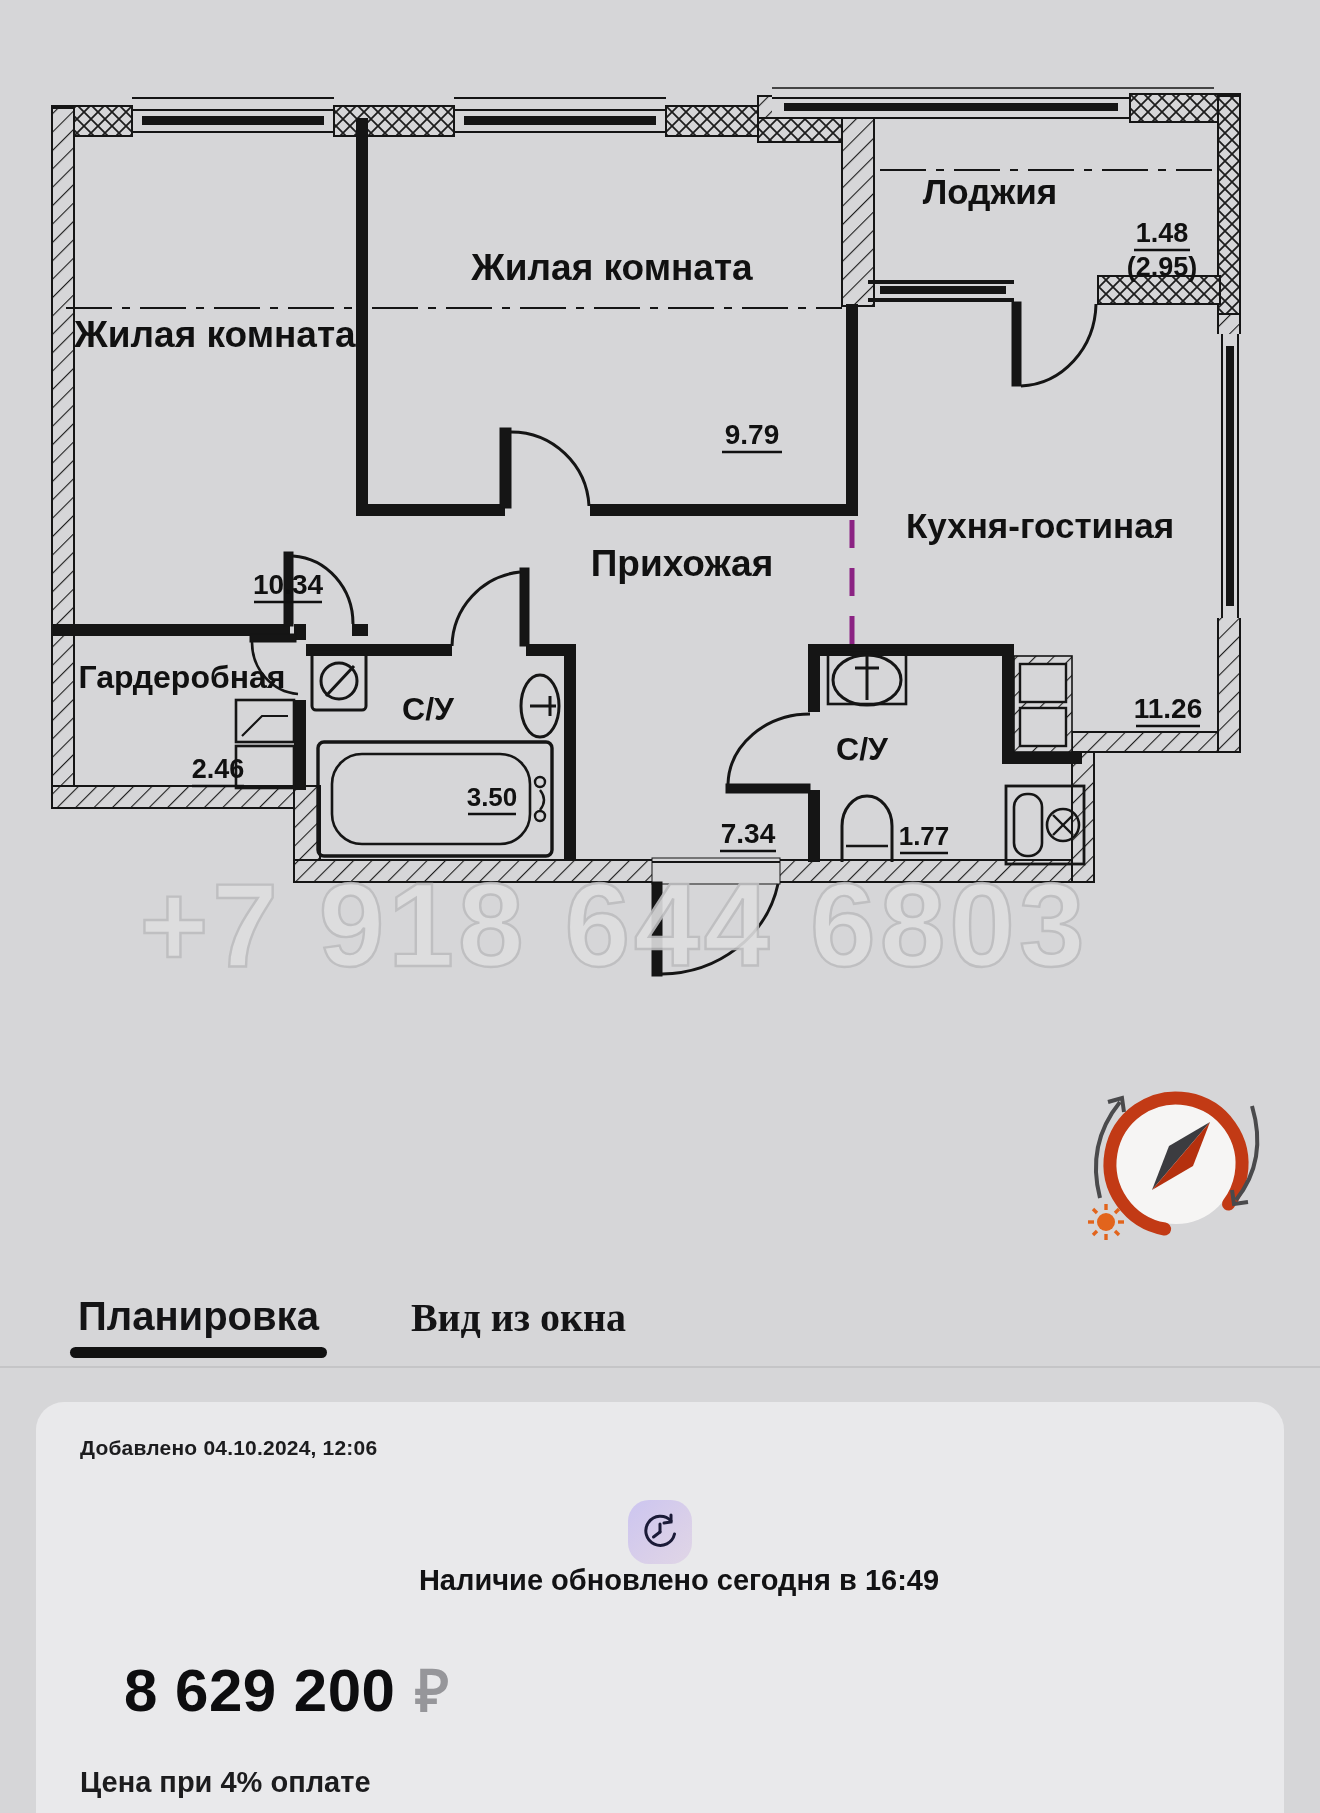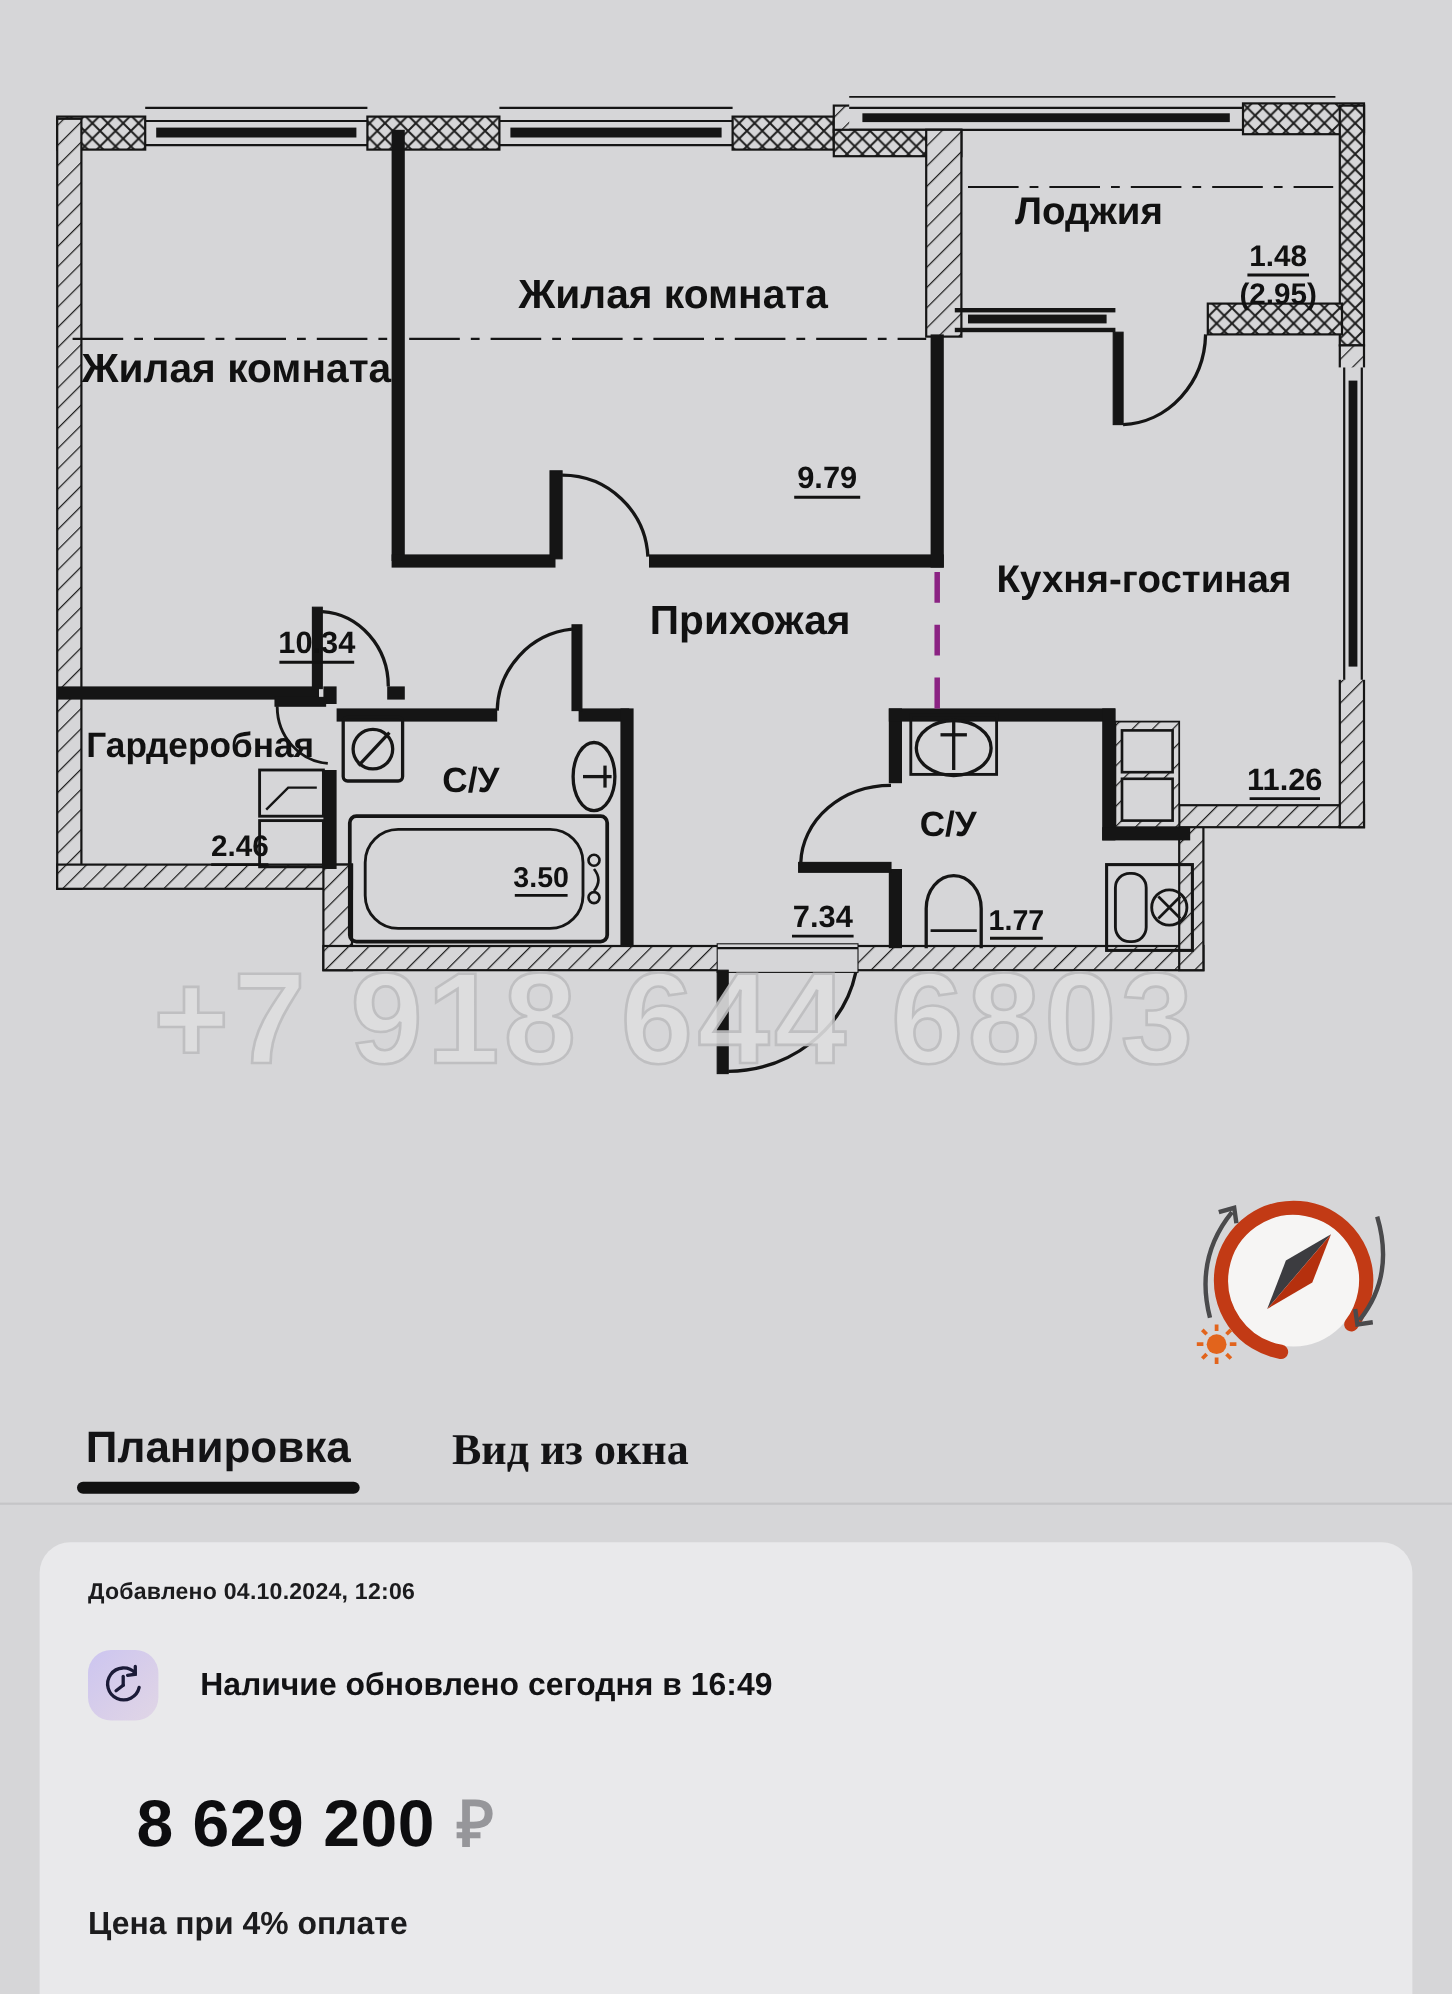--- a/index.html
+++ b/index.html
@@ -34,21 +34,21 @@
   .tab-with-icon{display:flex;align-items:flex-start;margin-left:104px;}
   .expand-ic{width:46px;height:46px;margin-top:10px;margin-right:14px;}
 
   
   .card{
     position:absolute;left:36px;top:1402px;width:1248px;height:440px;
     background:#e9e9eb;border-radius:28px 28px 0 0;
     box-sizing:border-box;padding:34px 44px;
   }
   .added{font-size:21px;font-weight:700;color:#1c1c1e;letter-spacing:.2px;}
-  .avail-row{display:flex;align-items:center;margin-top:40px;}
+  .avail-row{display:flex;align-items:center;margin-top:40px;flex-direction:column;}
   .clock-badge{
     width:64px;height:64px;border-radius:21px;flex:0 0 64px;
     background:linear-gradient(135deg,#ccc5f0 0%,#d9cfe9 60%,#e0d6e6 100%);
     display:flex;align-items:center;justify-content:center;
   }
   .avail-text{font-size:29px;font-weight:700;color:#121214;margin-left:38px;}
   .price-row{margin-top:52px;display:flex;align-items:baseline;}
   .price{font-size:60px;font-weight:800;color:#0d0d0f;letter-spacing:.5px;margin-left:44px;}
   .currency{font-size:58px;font-weight:800;color:#96969a;margin-left:20px;}
   .price-note{margin-top:38px;font-size:29px;font-weight:700;color:#1c1c1e;}

